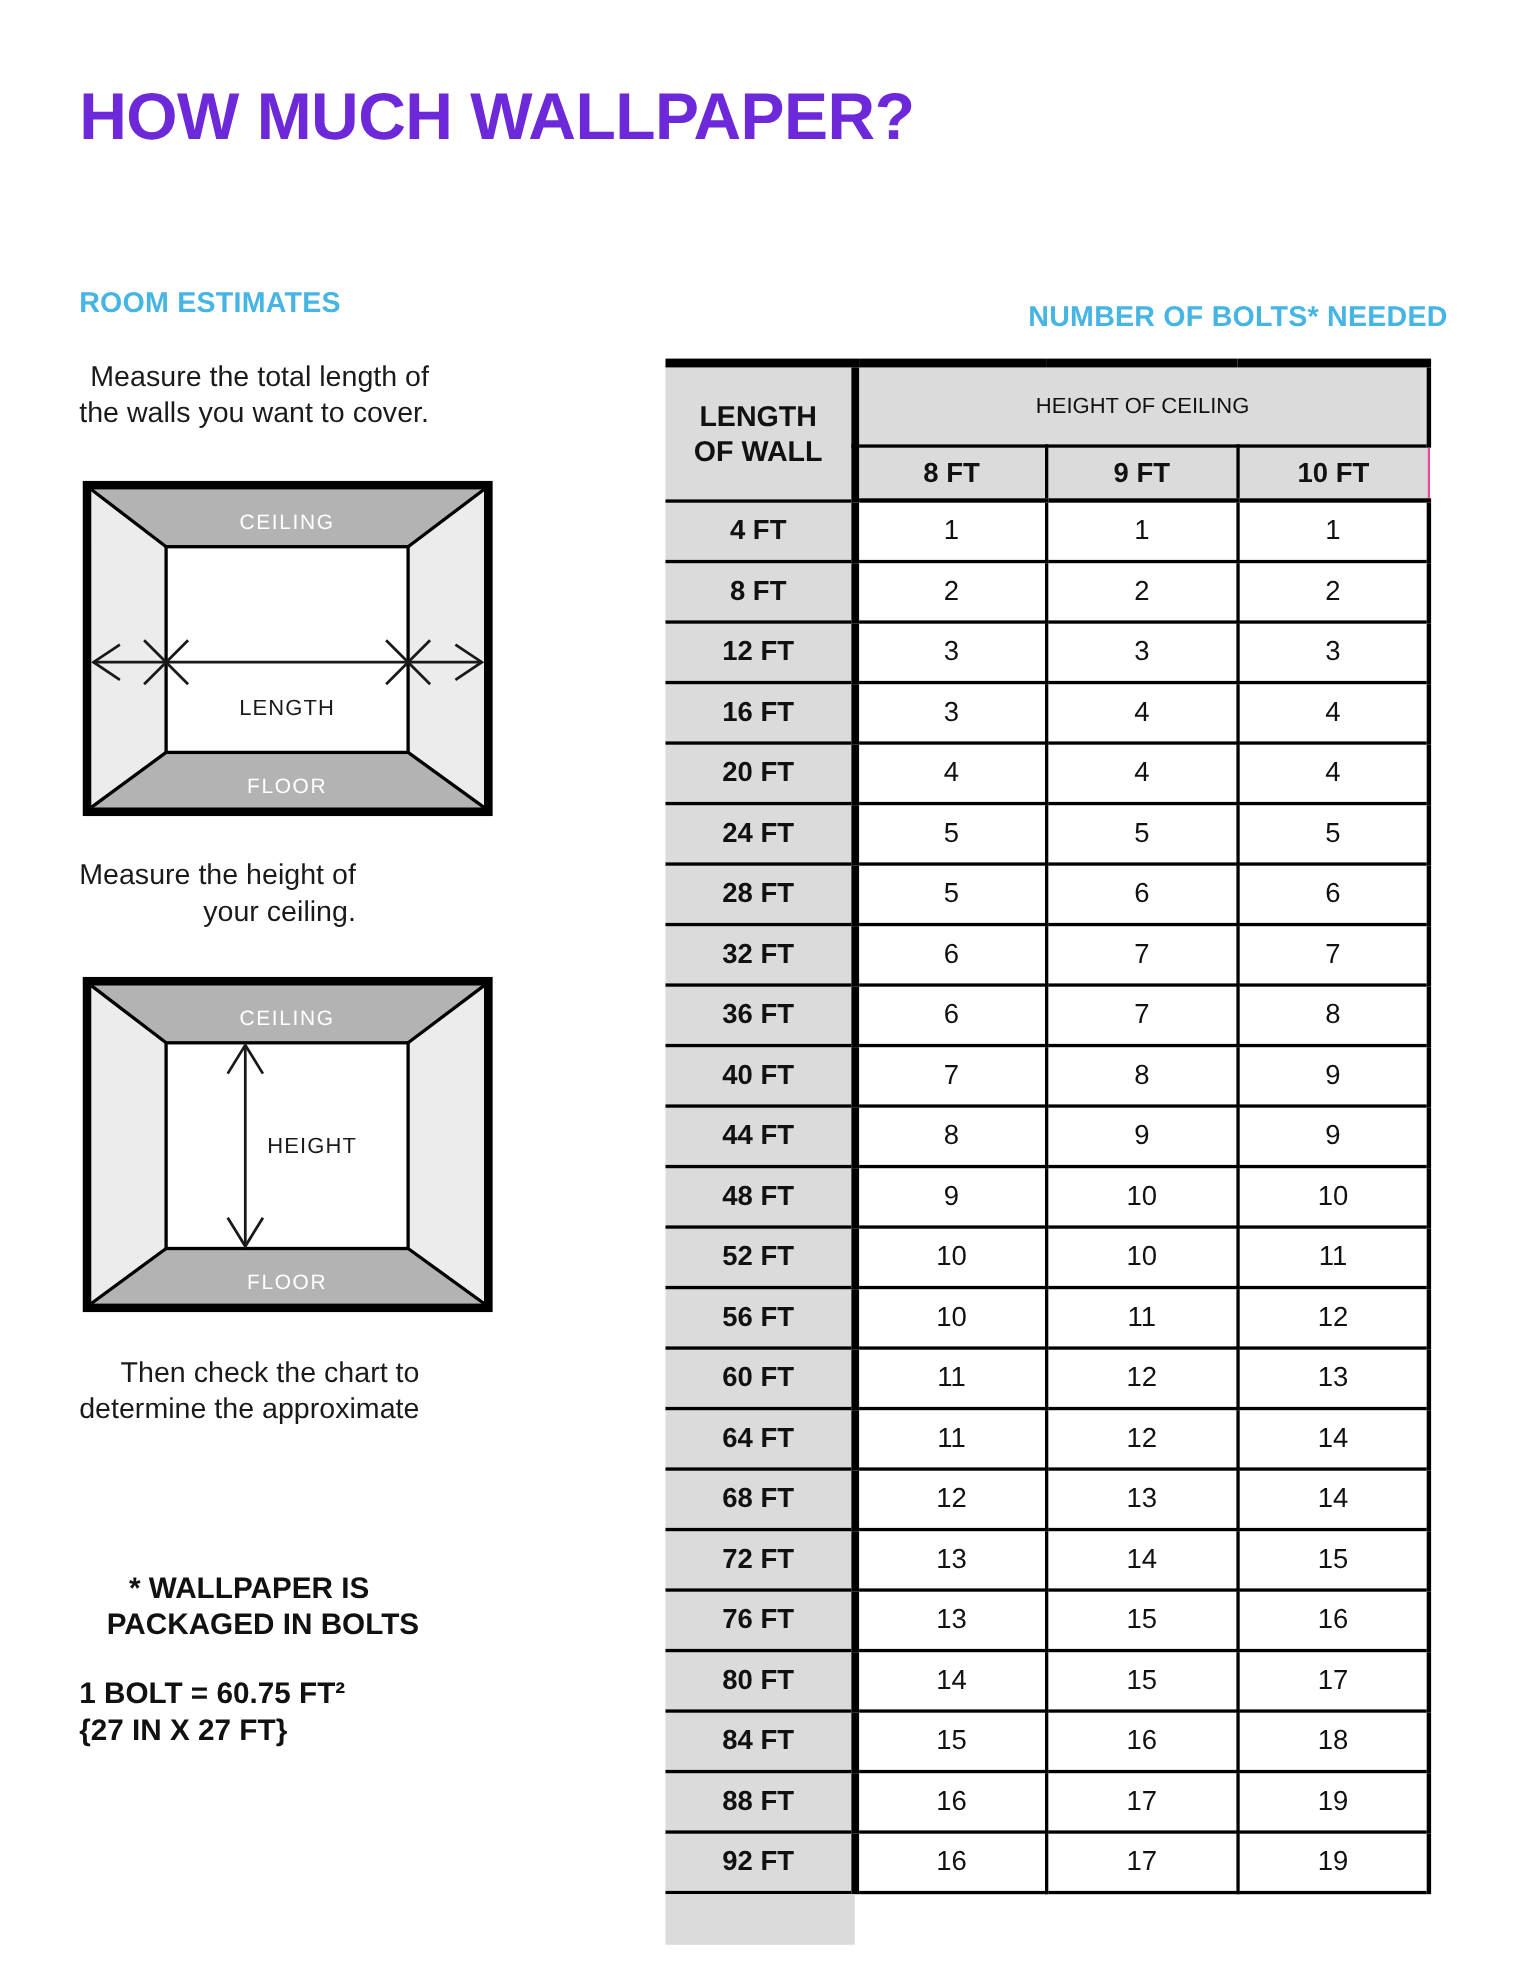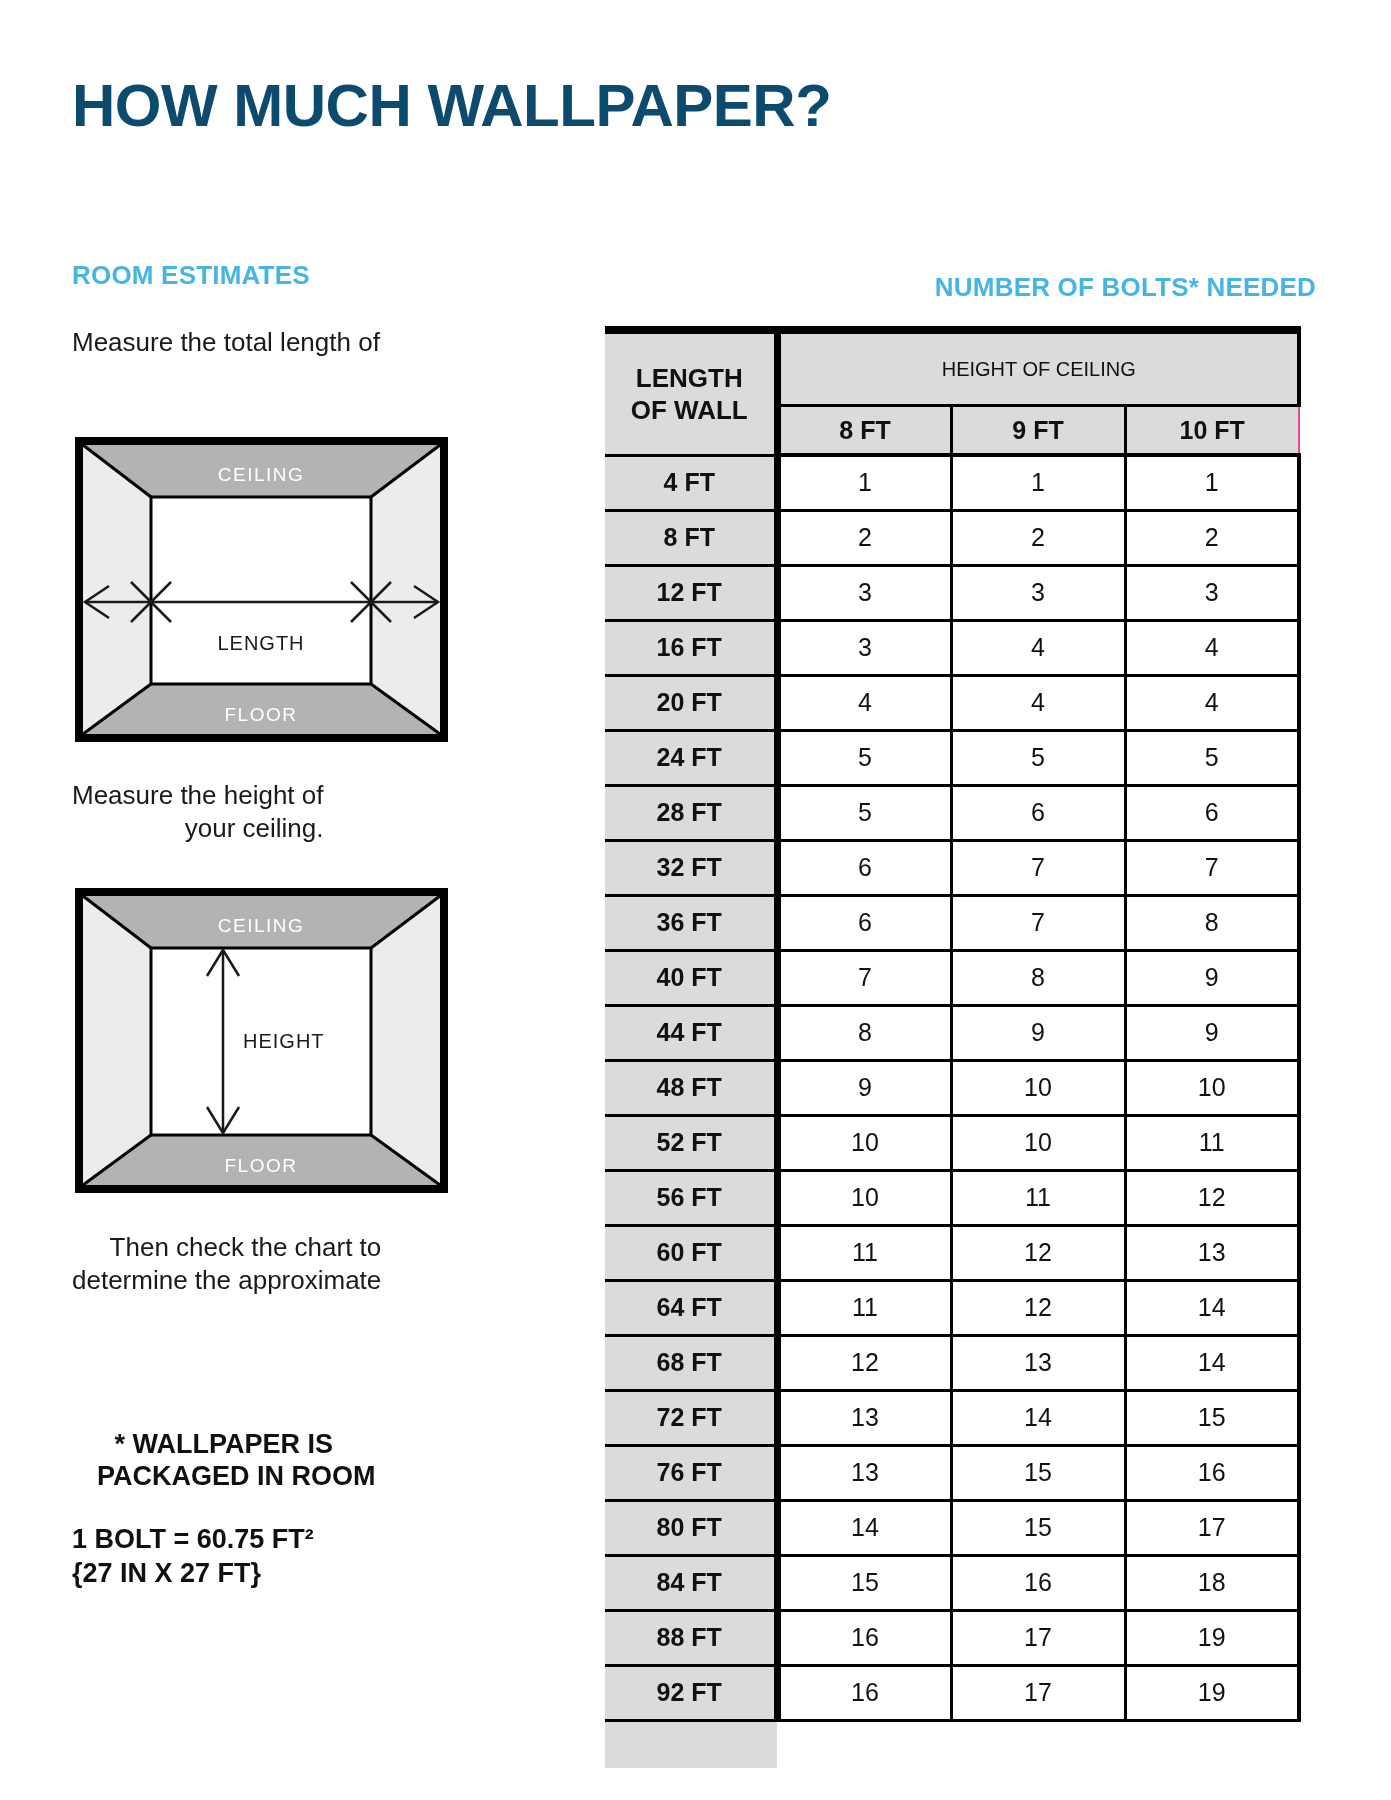--- a/index.html
+++ b/index.html
@@ -14,21 +14,21 @@
   }
 
   
   .page-title {
     position: absolute;
     left: 72px;
     top: 76px;
     font-size: 60px;
     font-weight: bold;
     letter-spacing: -0.5px;
-    color: #0c4a6e;
+    color: #6d28d9;
     line-height: 60px;
     white-space: nowrap;
   }
   .sec-heading {
     font-size: 26px;
     font-weight: bold;
     color: #46b5e4;
     letter-spacing: 0.2px;
   }
   #room-heading { position: absolute; left: 72px; top: 260px; }
@@ -110,20 +110,21 @@
 <body>
 
 <div id="page">
 
   <div class="page-title">HOW MUCH WALLPAPER?</div>
 
   <div id="room-heading" class="sec-heading">ROOM ESTIMATES</div>
 
   <div id="step1" class="para">
     <span>Measure the total length of</span>
+    <span>the walls you want to cover.</span>
   </div>
 
   <svg id="diagram-length" class="diagram" width="373" height="305" viewBox="0 0 373 305">
     <rect x="4" y="4" width="365" height="297" fill="#ffffff" stroke="none"></rect>
     <polygon points="8,8 365,8 296,60 76,60" fill="#b3b3b3"></polygon>
     <polygon points="8,297 365,297 296,247 76,247" fill="#b3b3b3"></polygon>
     <polygon points="8,8 76,60 76,247 8,297" fill="#ececec"></polygon>
     <polygon points="365,8 296,60 296,247 365,297" fill="#ececec"></polygon>
     <rect x="76" y="60" width="220" height="187" fill="#ffffff" stroke="#000" stroke-width="3"></rect>
     <g stroke="#000" stroke-width="3">
@@ -176,21 +177,21 @@
     <text x="168" y="160" text-anchor="start" class="svg-label-dark">HEIGHT</text>
   </svg>
 
   <div id="step3" class="para">
     <span>Then check the chart to</span>
     <span>determine the approximate</span>
   </div>
 
   <div id="footnote" class="footnote">
     <span>* WALLPAPER IS</span>
-    <span class="indent">PACKAGED IN ROOM</span>
+    <span class="indent">PACKAGED IN BOLTS</span>
   </div>
 
   <div id="bolt-spec" class="footnote">
     <span>1 BOLT = 60.75 FT²</span>
     <span>{27 IN X 27 FT}</span>
   </div>
 
   <div id="table-heading" class="sec-heading">NUMBER OF BOLTS* NEEDED</div>
 
   <div id="table-wrap">

